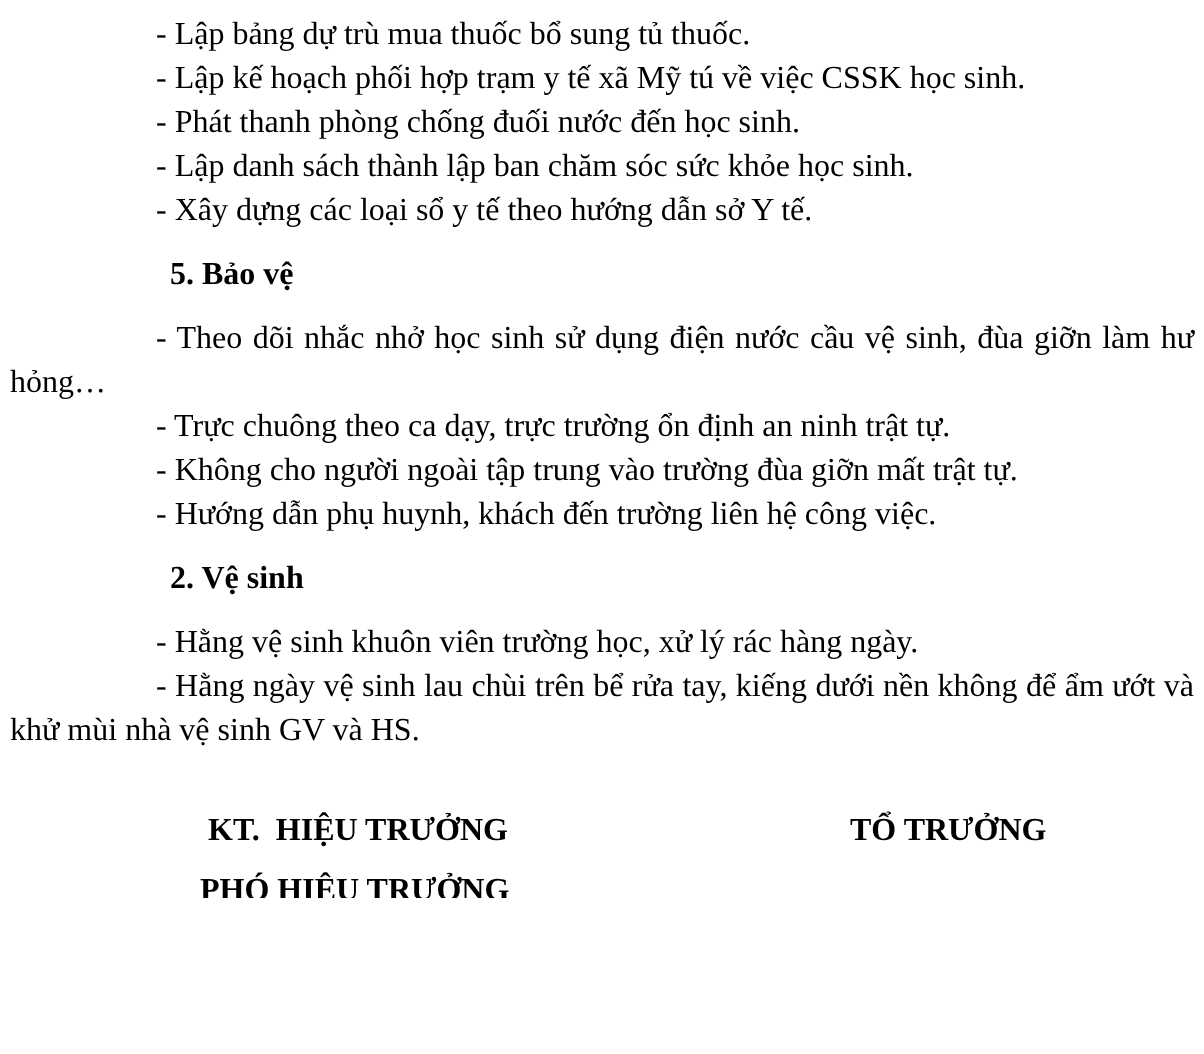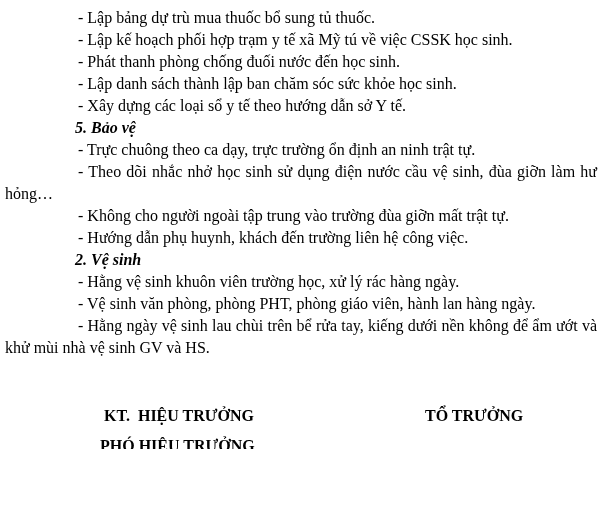--- a/index.html
+++ b/index.html
@@ -19,24 +19,23 @@
     overflow: hidden;
     box-sizing: border-box;
     padding: 7px 5px 0 5px;
   }
   .para {
     margin: 0;
     text-indent: 73px;
     text-align: justify;
   }
   .heading {
-    margin: 0;
+    margin: 10px;
     text-indent: 70px;
     font-weight: bold;
-    font-style: italic;
   }
   .sig {
     position: absolute;
     margin: 12px;
     font-weight: bold;
     white-space: pre;
     line-height: 22px;
   }
   .sig-left1  { top: 393px; left: 92px; }
   .sig-left2  { top: 423px; left: 88px; text-align: center; }
@@ -48,28 +47,27 @@
 
 <div class="page">
 
   <p class="para">- Lập bảng dự trù mua thuốc bổ sung tủ thuốc.</p>
   <p class="para">- Lập kế hoạch phối hợp trạm y tế xã Mỹ tú về việc CSSK học sinh.</p>
   <p class="para">- Phát thanh phòng chống đuối nước đến học sinh.</p>
   <p class="para">- Lập danh sách thành lập ban chăm sóc sức khỏe học sinh.</p>
   <p class="para">- Xây dựng các loại sổ y tế theo hướng dẫn sở Y tế.</p>
 
   <p class="heading">5. Bảo vệ</p>
+  <p class="para">- Theo dõi nhắc nhở học sinh sử dụng điện nước cầu vệ sinh, đùa giỡn làm hư hỏng…</p>
   <p class="para">- Trực chuông theo ca dạy, trực trường ổn định an ninh trật tự.</p>
-  <p class="para">- Theo dõi nhắc nhở học sinh sử dụng điện nước cầu vệ sinh, đùa giỡn làm hư hỏng…</p>
   <p class="para">- Không cho người ngoài tập trung vào trường đùa giỡn mất trật tự.</p>
   <p class="para">- Hướng dẫn phụ huynh, khách đến trường liên hệ công việc.</p>
 
   <p class="heading">2. Vệ sinh</p>
   <p class="para">- Hằng vệ sinh khuôn viên trường học, xử lý rác hàng ngày.</p>
-  <p class="para">- Vệ sinh văn phòng, phòng PHT, phòng giáo viên, hành lan hàng ngày.</p>
   <p class="para">- Hằng ngày vệ sinh lau chùi trên bể rửa tay, kiếng dưới nền không để ẩm ướt và khử mùi nhà vệ sinh GV và HS.</p>
 
   <p class="sig sig-left1">KT.  HIỆU TRƯỞNG</p>
   <p class="sig sig-left2">PHÓ HIỆU TRƯỞNG</p>
   <p class="sig sig-right1">TỔ TRƯỞNG</p>
   <p class="sig sig-name">Nguyễn Thị Uyên Thi</p>
 
 </div>
 
 </body></html>

